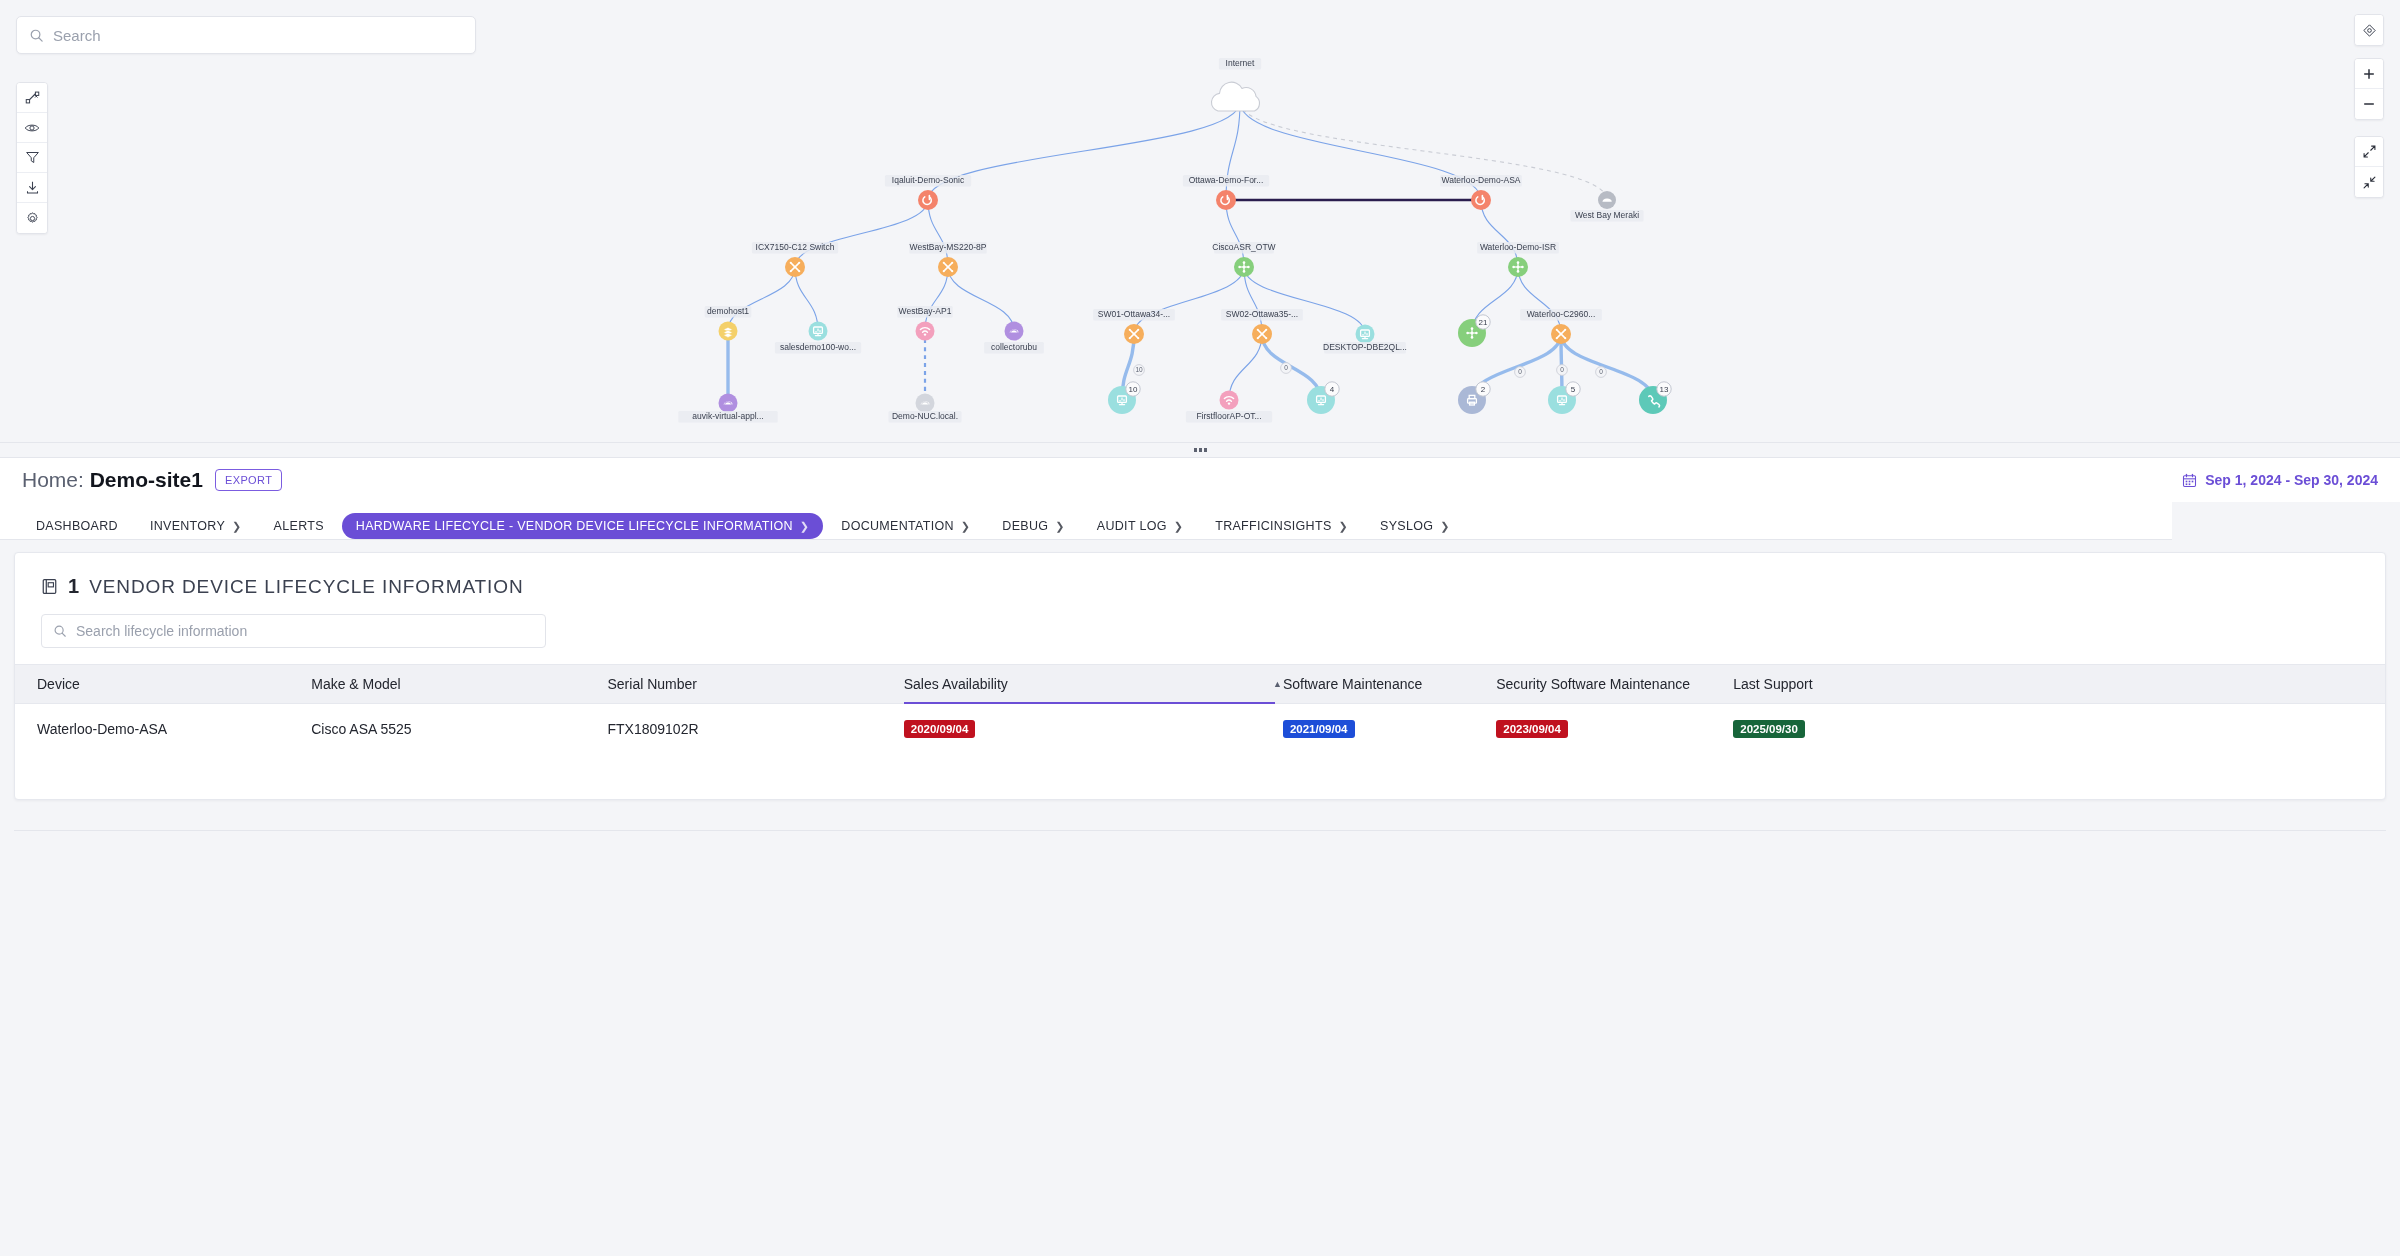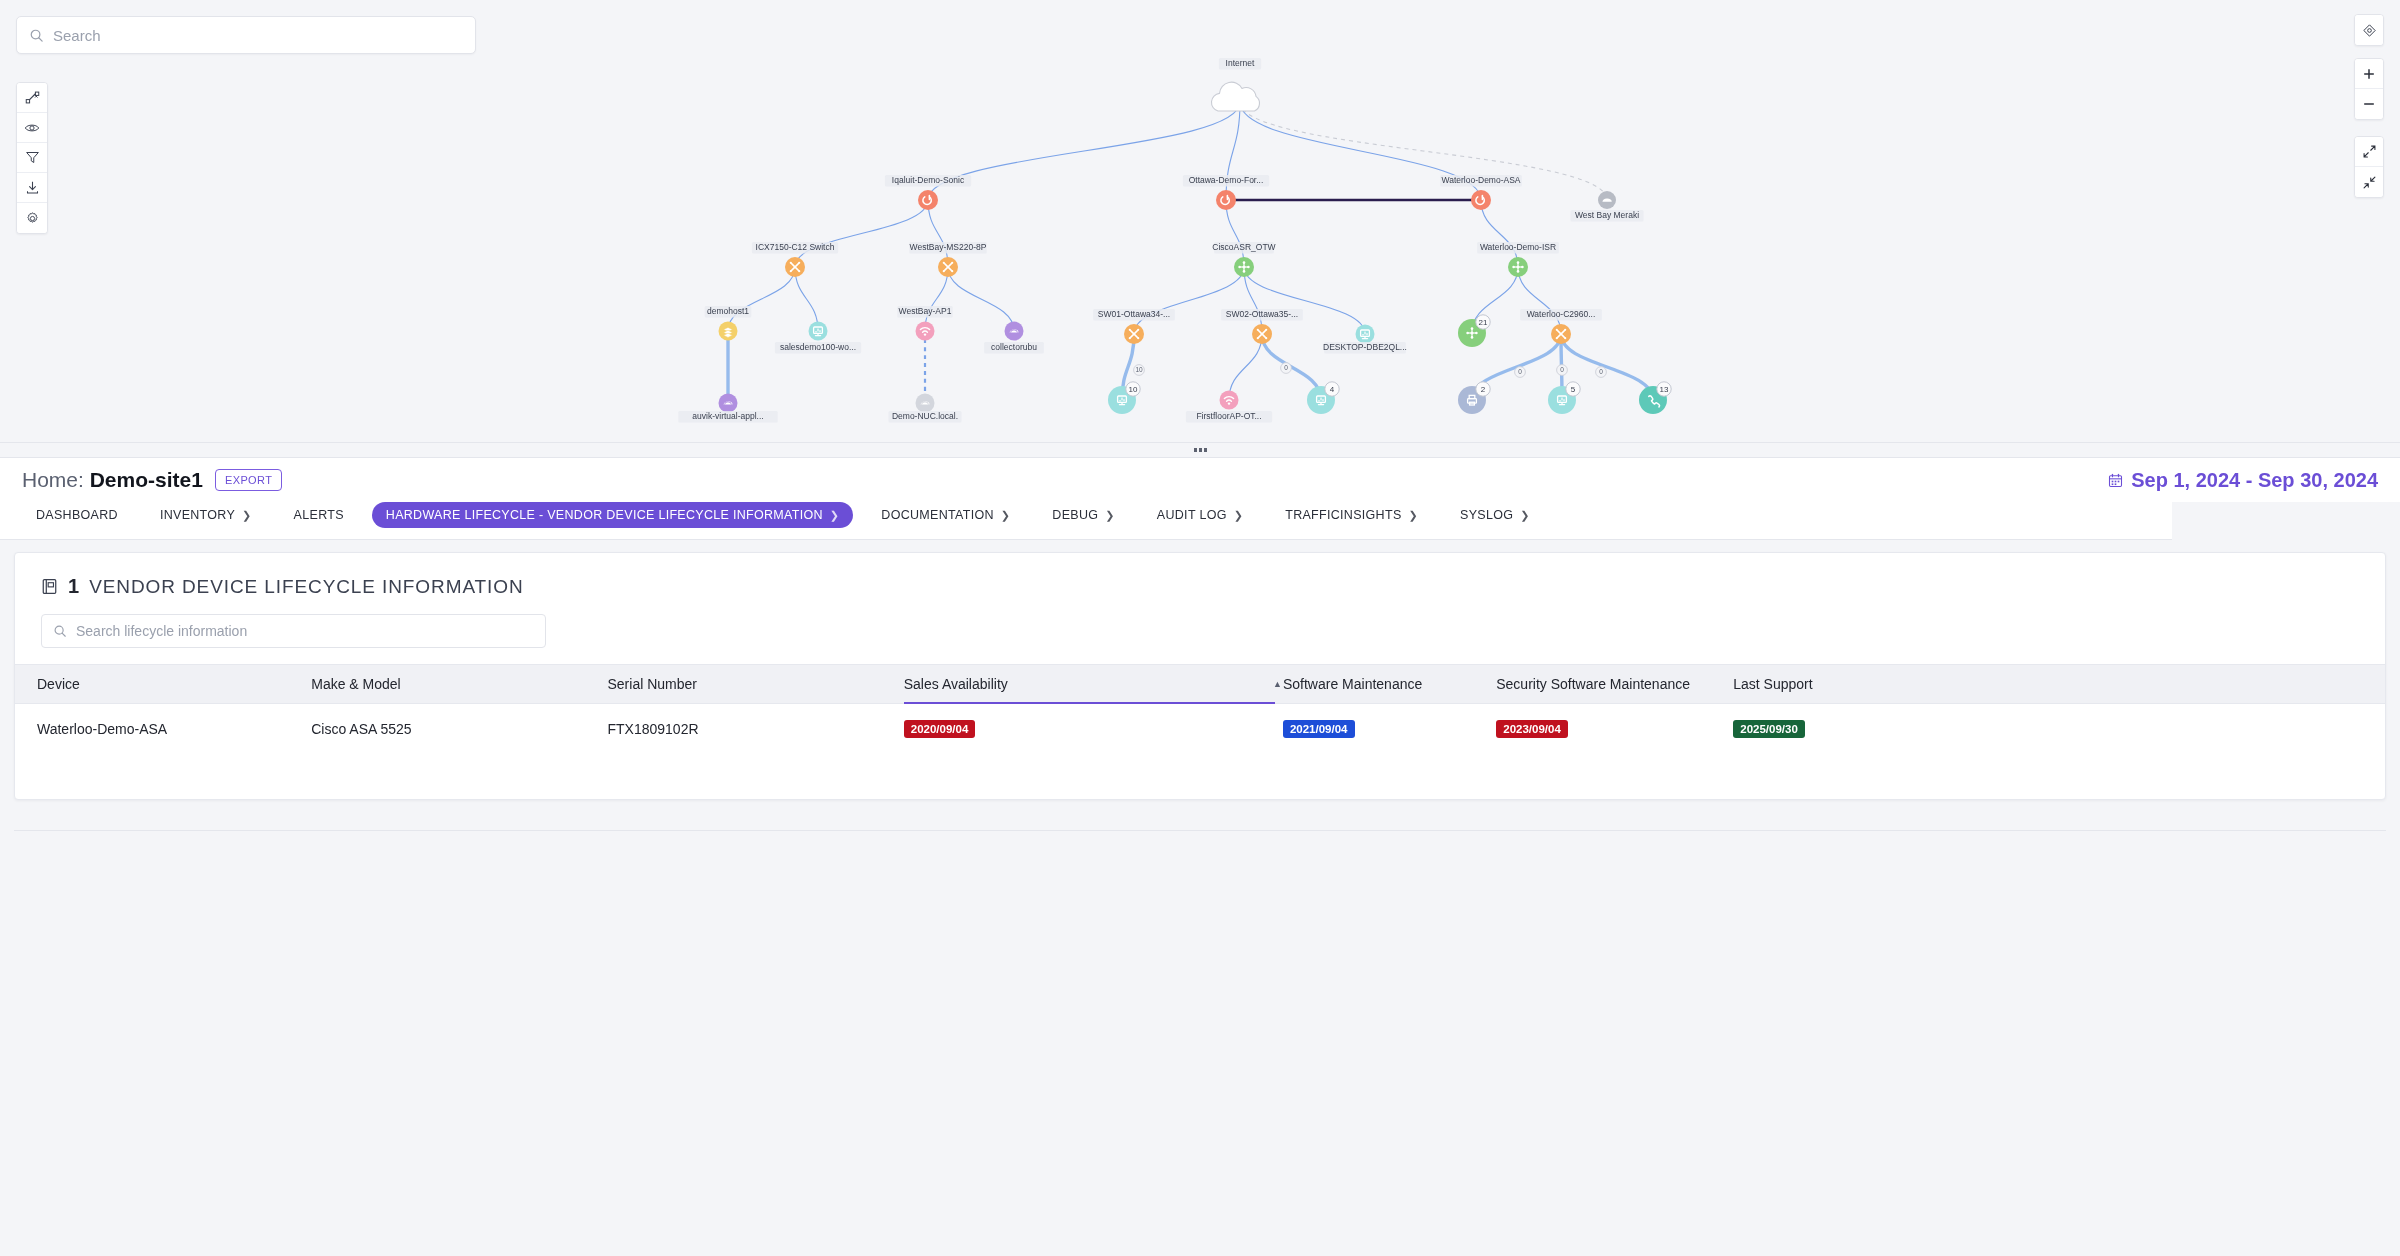--- a/index.html
+++ b/index.html
@@ -128,33 +128,33 @@
     border-radius: 4px;
     font-size: 11px;
     letter-spacing: .4px;
     padding: 4px 9px;
     cursor: pointer;
     font-family: "Liberation Sans", sans-serif;
   }
   #date-range {
     margin-left: auto;
     display: flex; align-items: center; gap: 8px;
-    color: #6b4ed6; font-size: 20px; font-weight: bold;
+    color: #6b4ed6; font-size: 14px; font-weight: bold;
     cursor: pointer;
   }
 
   
   #nav-tabs {
     position: absolute; left: 0; top: 502px;
     width: 2172px; height: 38px;
     background: #fff;
     border-bottom: 1px solid #e4e6ec;
-    display: flex; align-items: flex-start;
+    display: flex; align-items: flex-end;
     padding: 0 22px;
-    gap: 14px;
+    gap: 4px;
   }
   .tab {
     display: flex; align-items: center; gap: 7px;
     font-size: 12.5px; letter-spacing: .3px;
     color: #2b2f3a;
     padding: 6px 14px;
     border-radius: 14px;
     cursor: pointer;
     white-space: nowrap;
   }

